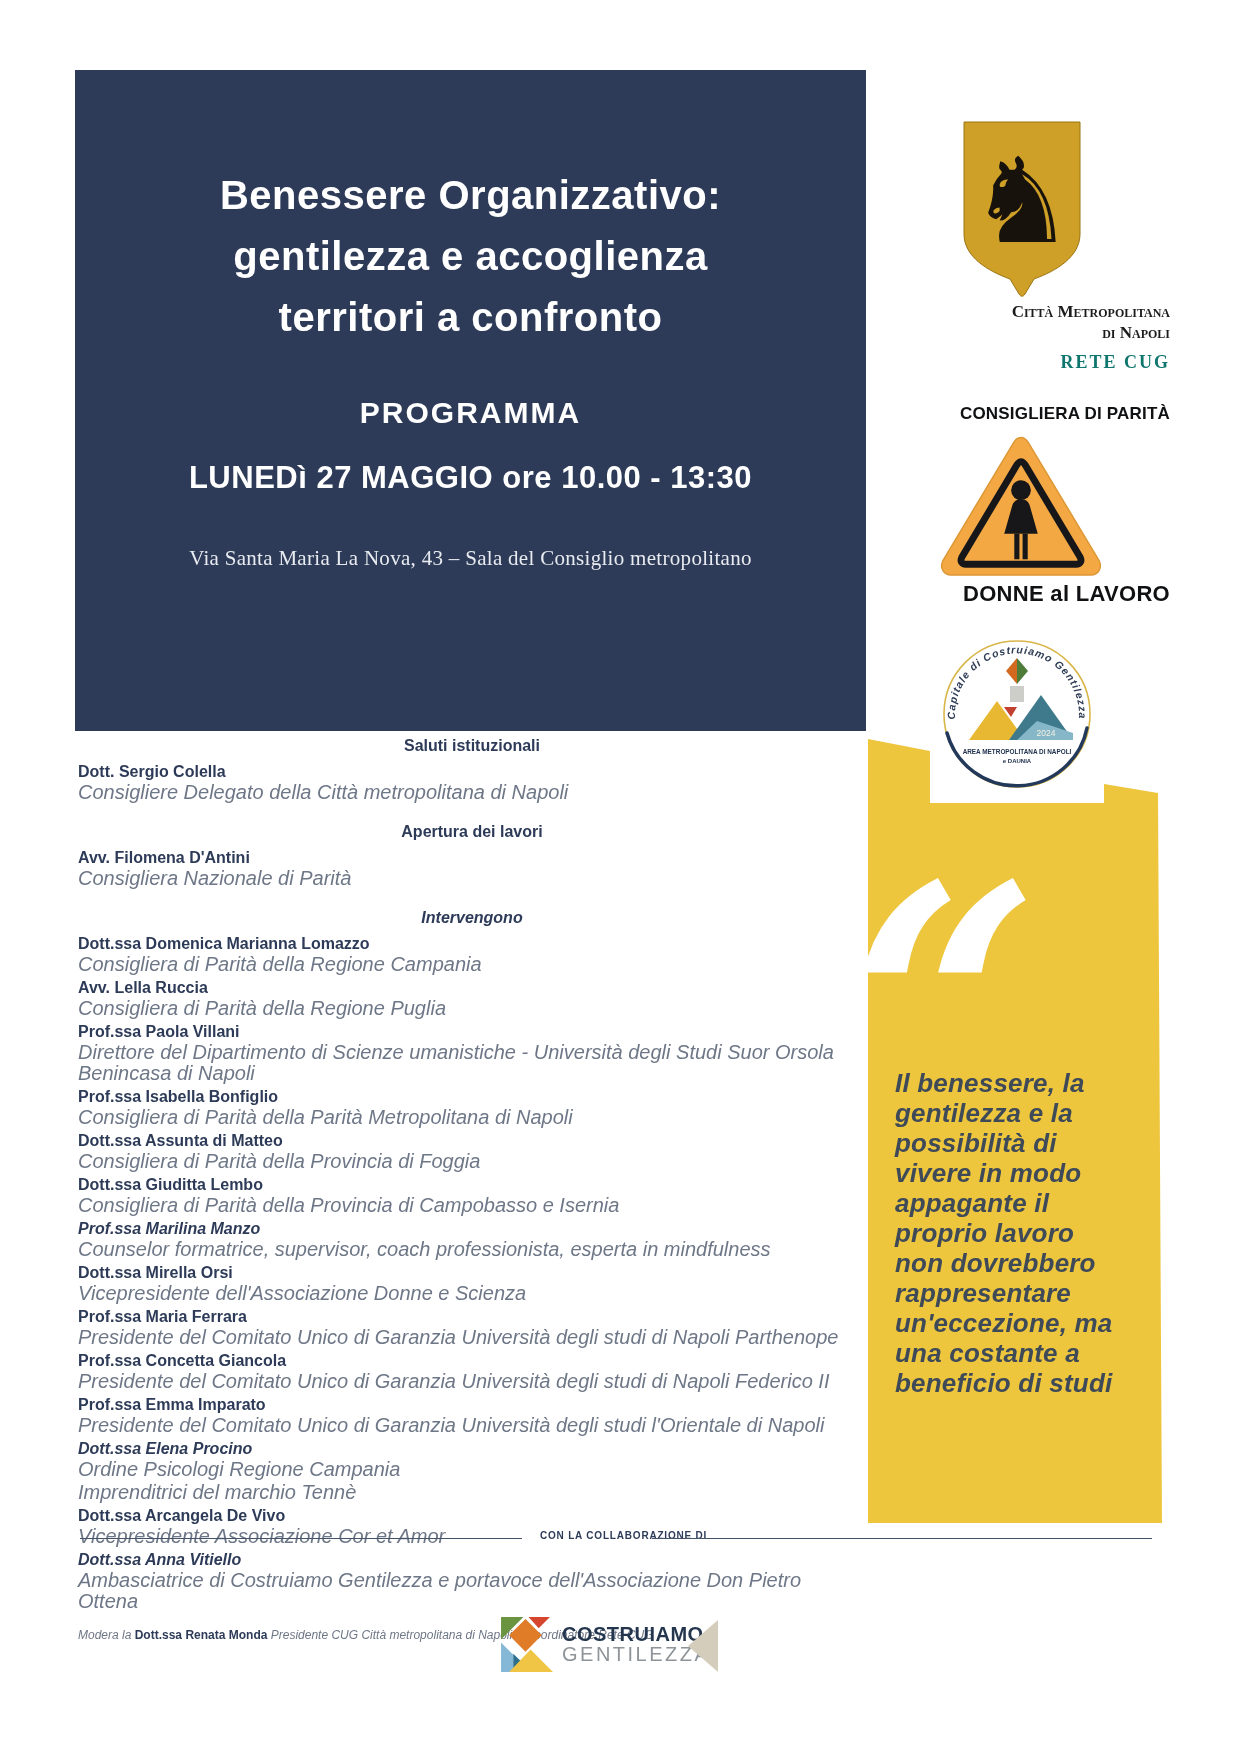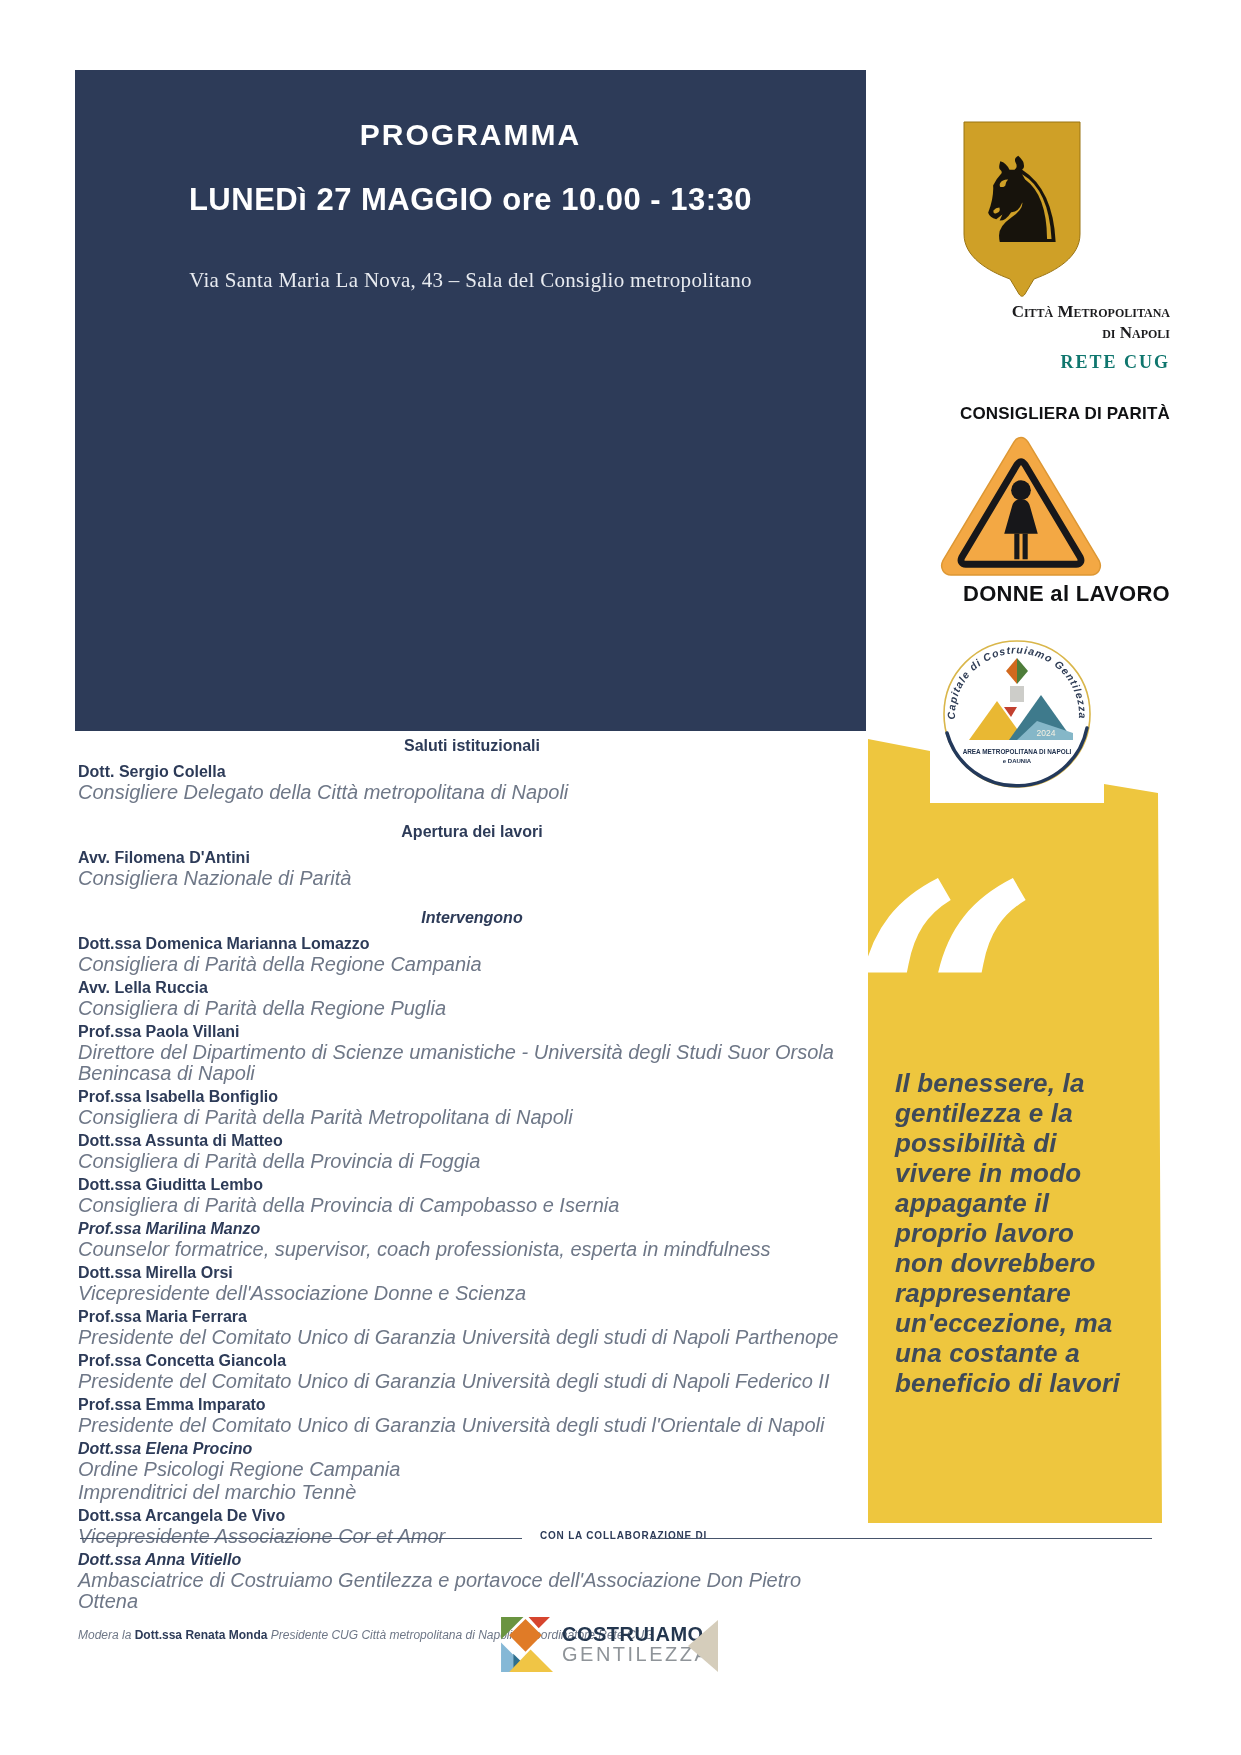--- a/index.html
+++ b/index.html
@@ -54,20 +54,25 @@
 <body>
 
 <div id="page" style="--navy: #2d3b58;">
 
   <svg class="yellow-svg" width="1241" height="1755" viewBox="0 0 1241 1755">
     <polygon points="868,739 930,751 930,803 1104,803 1104,784 1158,793 1162,1523 868,1523" fill="#eec63e"></polygon>
   </svg>
 
   <div class="navy-block">
     <div class="navy-inner">
+      <div class="poster-title">
+        <div>Benessere Organizzativo:</div>
+        <div>gentilezza e accoglienza</div>
+        <div>territori a confronto</div>
+      </div>
       <div class="programma">PROGRAMMA</div>
       <div class="dateline">LUNEDì 27 MAGGIO  ore 10.00 - 13:30</div>
       <div class="venue">Via Santa Maria La Nova, 43 – Sala del Consiglio metropolitano</div>
     </div>
   </div>
 
   <svg style="position:absolute;left:952px;top:116px" width="140" height="190" viewBox="0 0 140 190">
     <path d="M12,6 H128 V118 C128,141 104,155 82,163 L73,178 C71,181 69,181 67,178 L58,163 C36,155 12,141 12,118 Z" fill="#cfa027" stroke="#9a7413" stroke-width="1"></path>
     <text x="70" y="126" font-size="118" text-anchor="middle" font-family="DejaVu Sans" fill="#17130c">♞</text>
   </svg>
@@ -114,21 +119,21 @@
       <div>Il benessere, la</div>
       <div>gentilezza e la</div>
       <div>possibilità di</div>
       <div>vivere in modo</div>
       <div>appagante il</div>
       <div>proprio lavoro</div>
       <div>non dovrebbero</div>
       <div>rappresentare</div>
       <div>un'eccezione, ma</div>
       <div>una costante a</div>
-      <div>beneficio di lavori</div>
+      <div>beneficio di studi</div>
     </div>
 
   <div class="program" id="program-list">
       <div class="prog-heading first">Saluti istituzionali</div>
       <div class="prog-name">Dott. Sergio Colella</div>
       <div class="prog-role">Consigliere Delegato della Città metropolitana di Napoli</div>
       <div class="prog-heading">Apertura dei lavori</div>
       <div class="prog-name">Avv. Filomena D'Antini</div>
       <div class="prog-role">Consigliera Nazionale di Parità</div>
       <div class="prog-heading italic">Intervengono</div>

